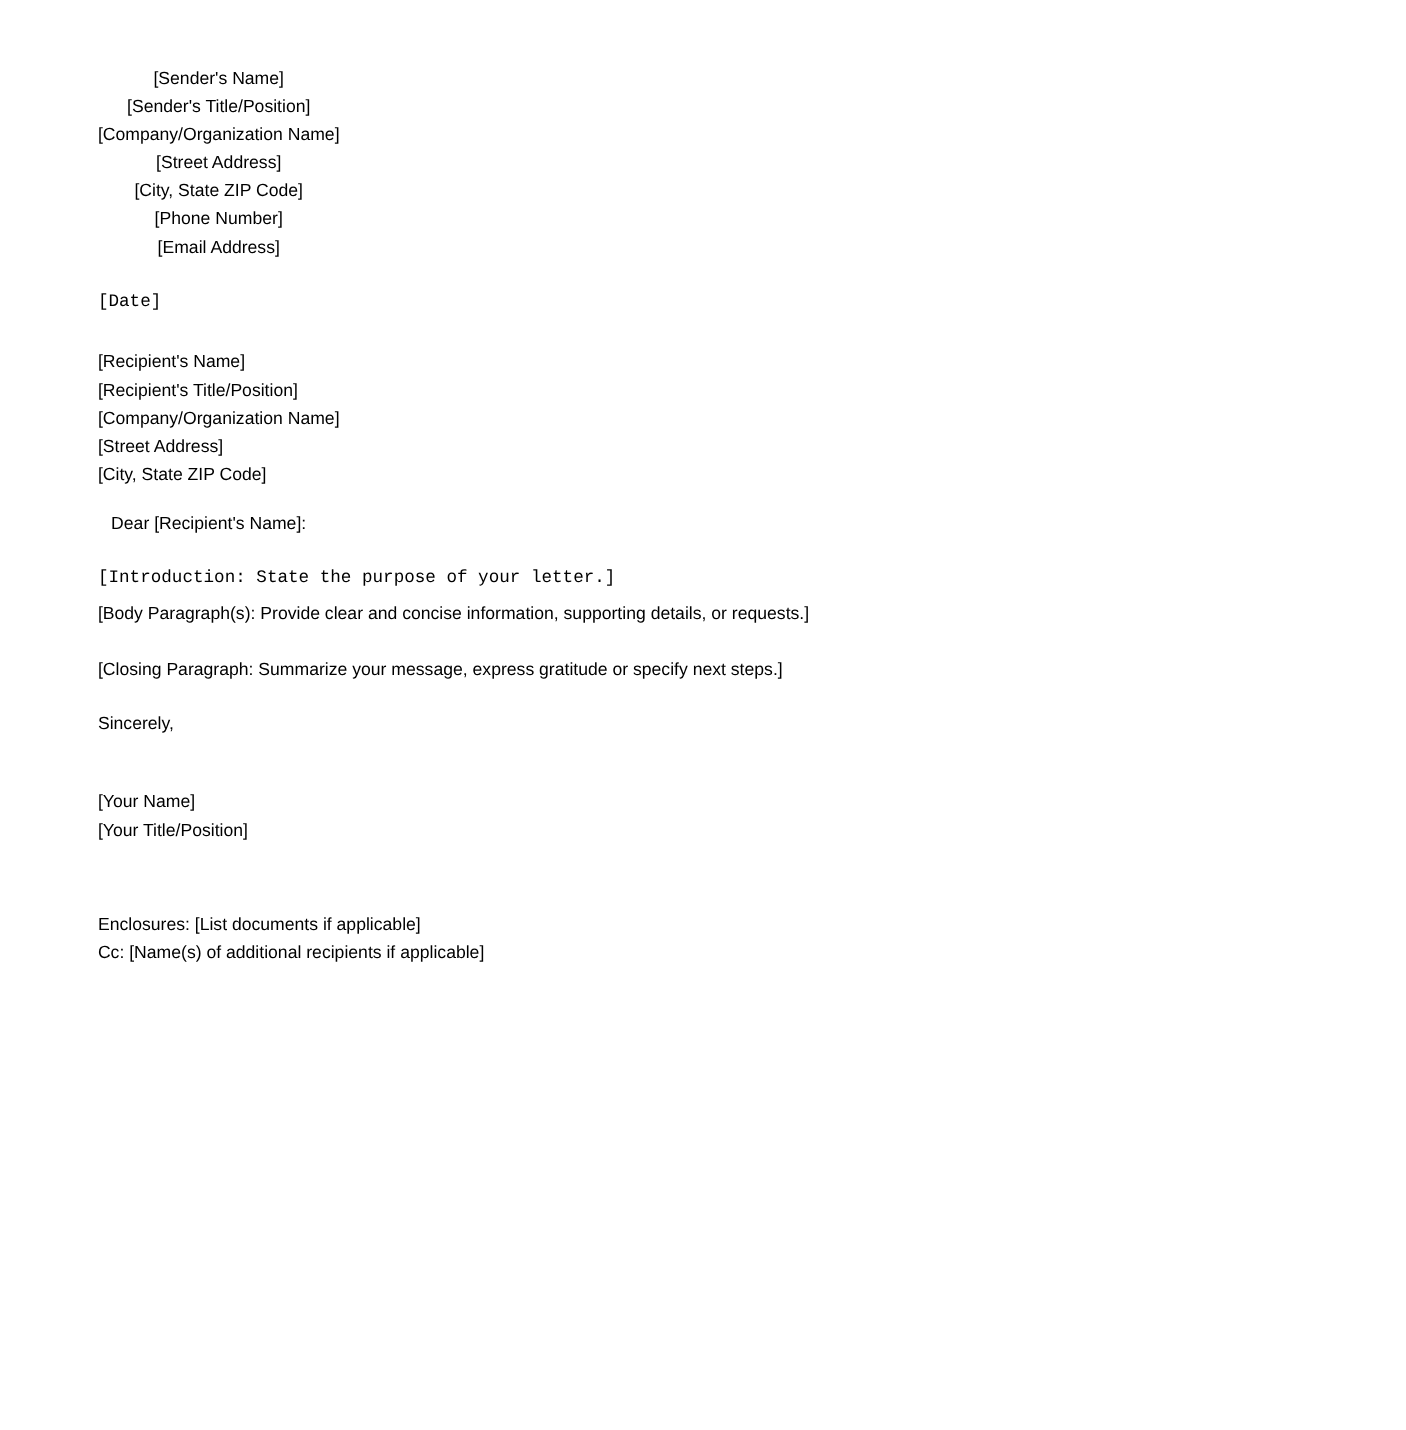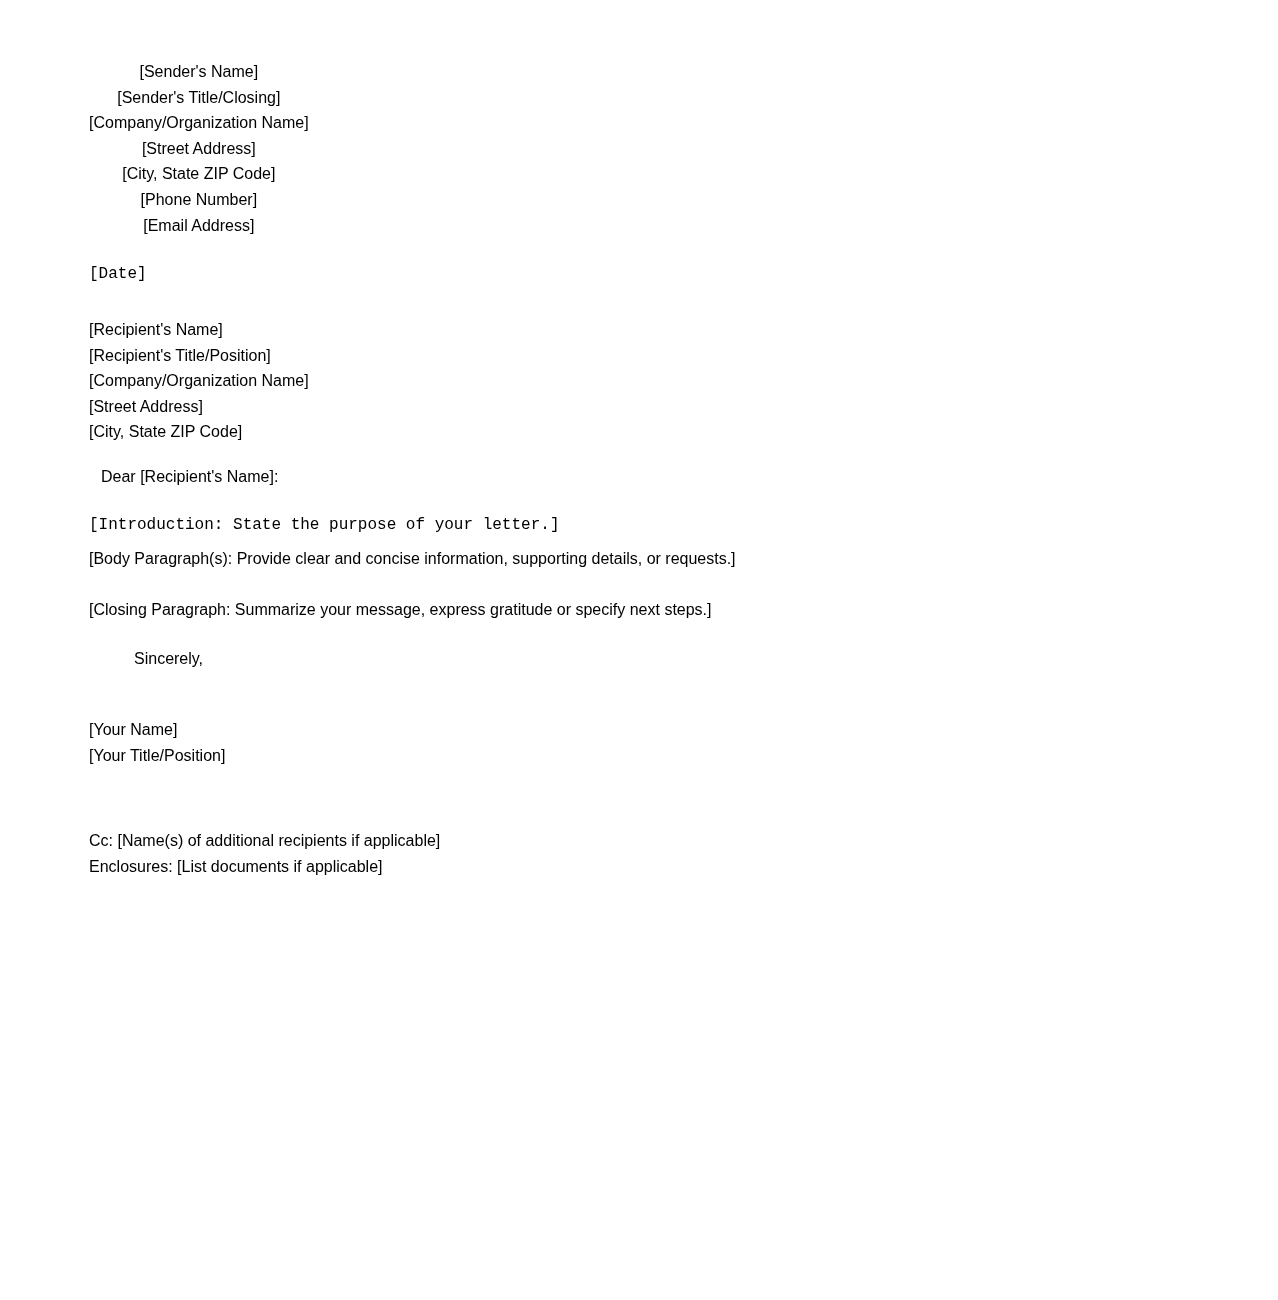--- a/index.html
+++ b/index.html
@@ -6,21 +6,21 @@
     body { width: 1278px; height: 1300px; position: relative; overflow: hidden;
            font-family: "Liberation Sans", sans-serif; font-size: 16px; color: #000; }
     .block { position: absolute; left: 89px; }
     .line { height: 25.6px; line-height: 25.6px; white-space: nowrap; }
   </style>
 </head>
 <body>
 
 <div class="block" style="top:59px;text-align:center;">
   <div class="line">[Sender's Name]</div>
-  <div class="line">[Sender's Title/Closing]</div>
+  <div class="line">[Sender's Title/Position]</div>
   <div class="line">[Company/Organization Name]</div>
   <div class="line">[Street Address]</div>
   <div class="line">[City, State ZIP Code]</div>
   <div class="line">[Phone Number]</div>
   <div class="line">[Email Address]</div>
 </div>
 
 <div class="block" style="top:262px;font-family:Liberation Mono, monospace;">
   <div class="line">[Date]</div>
 </div>
@@ -42,25 +42,25 @@
 </div>
 
 <div class="block" style="top:546px;">
   <div class="line">[Body Paragraph(s): Provide clear and concise information, supporting details, or requests.]</div>
 </div>
 
 <div class="block" style="top:597px;">
   <div class="line">[Closing Paragraph: Summarize your message, express gratitude or specify next steps.]</div>
 </div>
 
-<div class="block" style="top:646px;margin-left:45px;">
+<div class="block" style="top:646px;">
   <div class="line">Sincerely,</div>
 </div>
 
 <div class="block" style="top:717px;">
   <div class="line">[Your Name]</div>
   <div class="line">[Your Title/Position]</div>
 </div>
 
 <div class="block" style="top:828px;">
+  <div class="line">Enclosures: [List documents if applicable]</div>
   <div class="line">Cc: [Name(s) of additional recipients if applicable]</div>
-  <div class="line">Enclosures: [List documents if applicable]</div>
 </div>
 
 </body></html>

